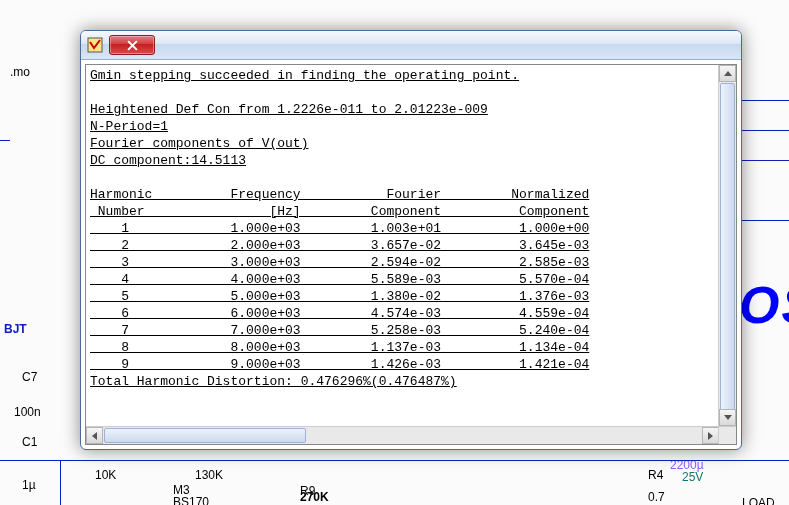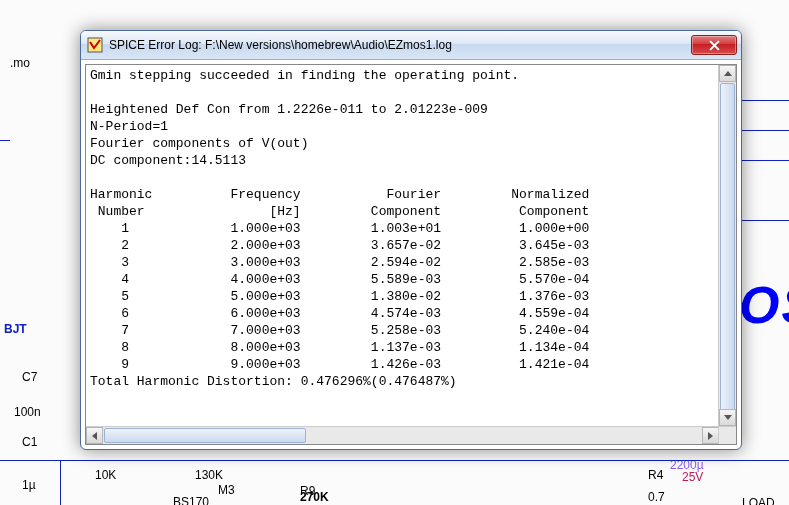--- a/index.html
+++ b/index.html
@@ -94,20 +94,21 @@
 
   .client {
     flex: 1;
     position: relative;
     background: #fff;
     margin: 4px;
     border: 1px solid #888;
     box-shadow: inset 1px 1px 0 #fff;
     display: flex;
     flex-direction: column;
+    text-decoration: underline;
   }
   .log-area {
     flex: 1;
     position: relative;
     overflow: hidden;
     display: flex;
   }
   .log-content {
     flex: 1;
     white-space: pre;
@@ -163,58 +164,57 @@
     background:#e9e9e9; border-left:1px solid #ccc;
   }
   .tri {
     width:0;height:0;border-style:solid;
   }
 </style>
 </head>
 <body>
 
 <div class="schematic">
-  <span class="sch-label" style="left:10px;top:56px;">.mo</span>
+  <span class="sch-label" style="left:10px;top:65px;">.mo</span>
   <span class="sch-text" style="left:4px;top:322px;font-weight:bold;">BJT</span>
   <span class="sch-text big" style="left:739px;top:275px;">OS</span>
 
   <span class="sch-label" style="left:22px;top:370px;">C7</span>
   <span class="sch-label" style="left:14px;top:405px;">100n</span>
   <span class="sch-label" style="left:22px;top:435px;">C1</span>
   <span class="sch-label" style="left:22px;top:478px;">1µ</span>
   <span class="sch-label" style="left:75px;top:468px;margin-left:20px;">10K</span>
   <span class="sch-label" style="left:195px;top:468px;">130K</span>
   <span class="sch-label" style="left:300px;top:484px;">R9</span>
   <span class="sch-label" style="left:300px;top:490px;font-weight:bold;">270K</span>
-  <span class="sch-label" style="left:173px;top:483px;margin-left:45px;">M3</span>
+  <span class="sch-label" style="left:173px;top:483px;">M3</span>
   <span class="sch-label" style="left:173px;top:495px;">BS170</span>
   <span class="sch-label" style="left:648px;top:468px;">R4</span>
   <span class="sch-label" style="left:648px;top:490px;">0.7</span>
   <span class="sch-text" style="left:670px;top:458px;color:#8b5cf6;">2200µ</span>
-  <span class="sch-text" style="left:682px;top:470px;color:#be185d;">25V</span>
+  <span class="sch-text" style="left:682px;top:470px;color:#0f766e;">25V</span>
   <span class="sch-label" style="left:742px;top:496px;">LOAD</span>
 
   <div class="sch-line" style="left:0;top:460px;width:789px;height:1px;"></div>
   <div class="sch-line" style="left:60px;top:460px;width:1px;height:45px;"></div>
   <div class="sch-line" style="left:740px;top:100px;width:49px;height:1px;"></div>
   <div class="sch-line" style="left:740px;top:130px;width:49px;height:1px;"></div>
   <div class="sch-line" style="left:740px;top:160px;width:49px;height:1px;"></div>
   <div class="sch-line" style="left:740px;top:220px;width:49px;height:1px;"></div>
   <div class="sch-line" style="left:0;top:140px;width:10px;height:1px;"></div>
 </div>
 
 <div class="window">
   <div class="titlebar">
     <span class="app-icon">
       <svg viewBox="0 0 16 16">
           <rect x="1" y="1" width="14" height="14" fill="#ffe680" stroke="#555"></rect>
           <path d="M3 5 L7 11 L13 3" stroke="#c00" stroke-width="2" fill="none"></path>
         </svg>
     </span>
-    <span class="title-text">SPICE Error Log: F:\New versions\homebrew\Audio\EZmos1.log</span>
     <div class="close-btn">
       <svg viewBox="0 0 10 10">
           <path d="M1 1 L9 9 M9 1 L1 9" stroke="#fff" stroke-width="1.8"></path>
         </svg>
     </div>
   </div>
   <div class="client">
     <div class="log-area">
       <div class="log-content" id="log">Gmin stepping succeeded in finding the operating point.
 

